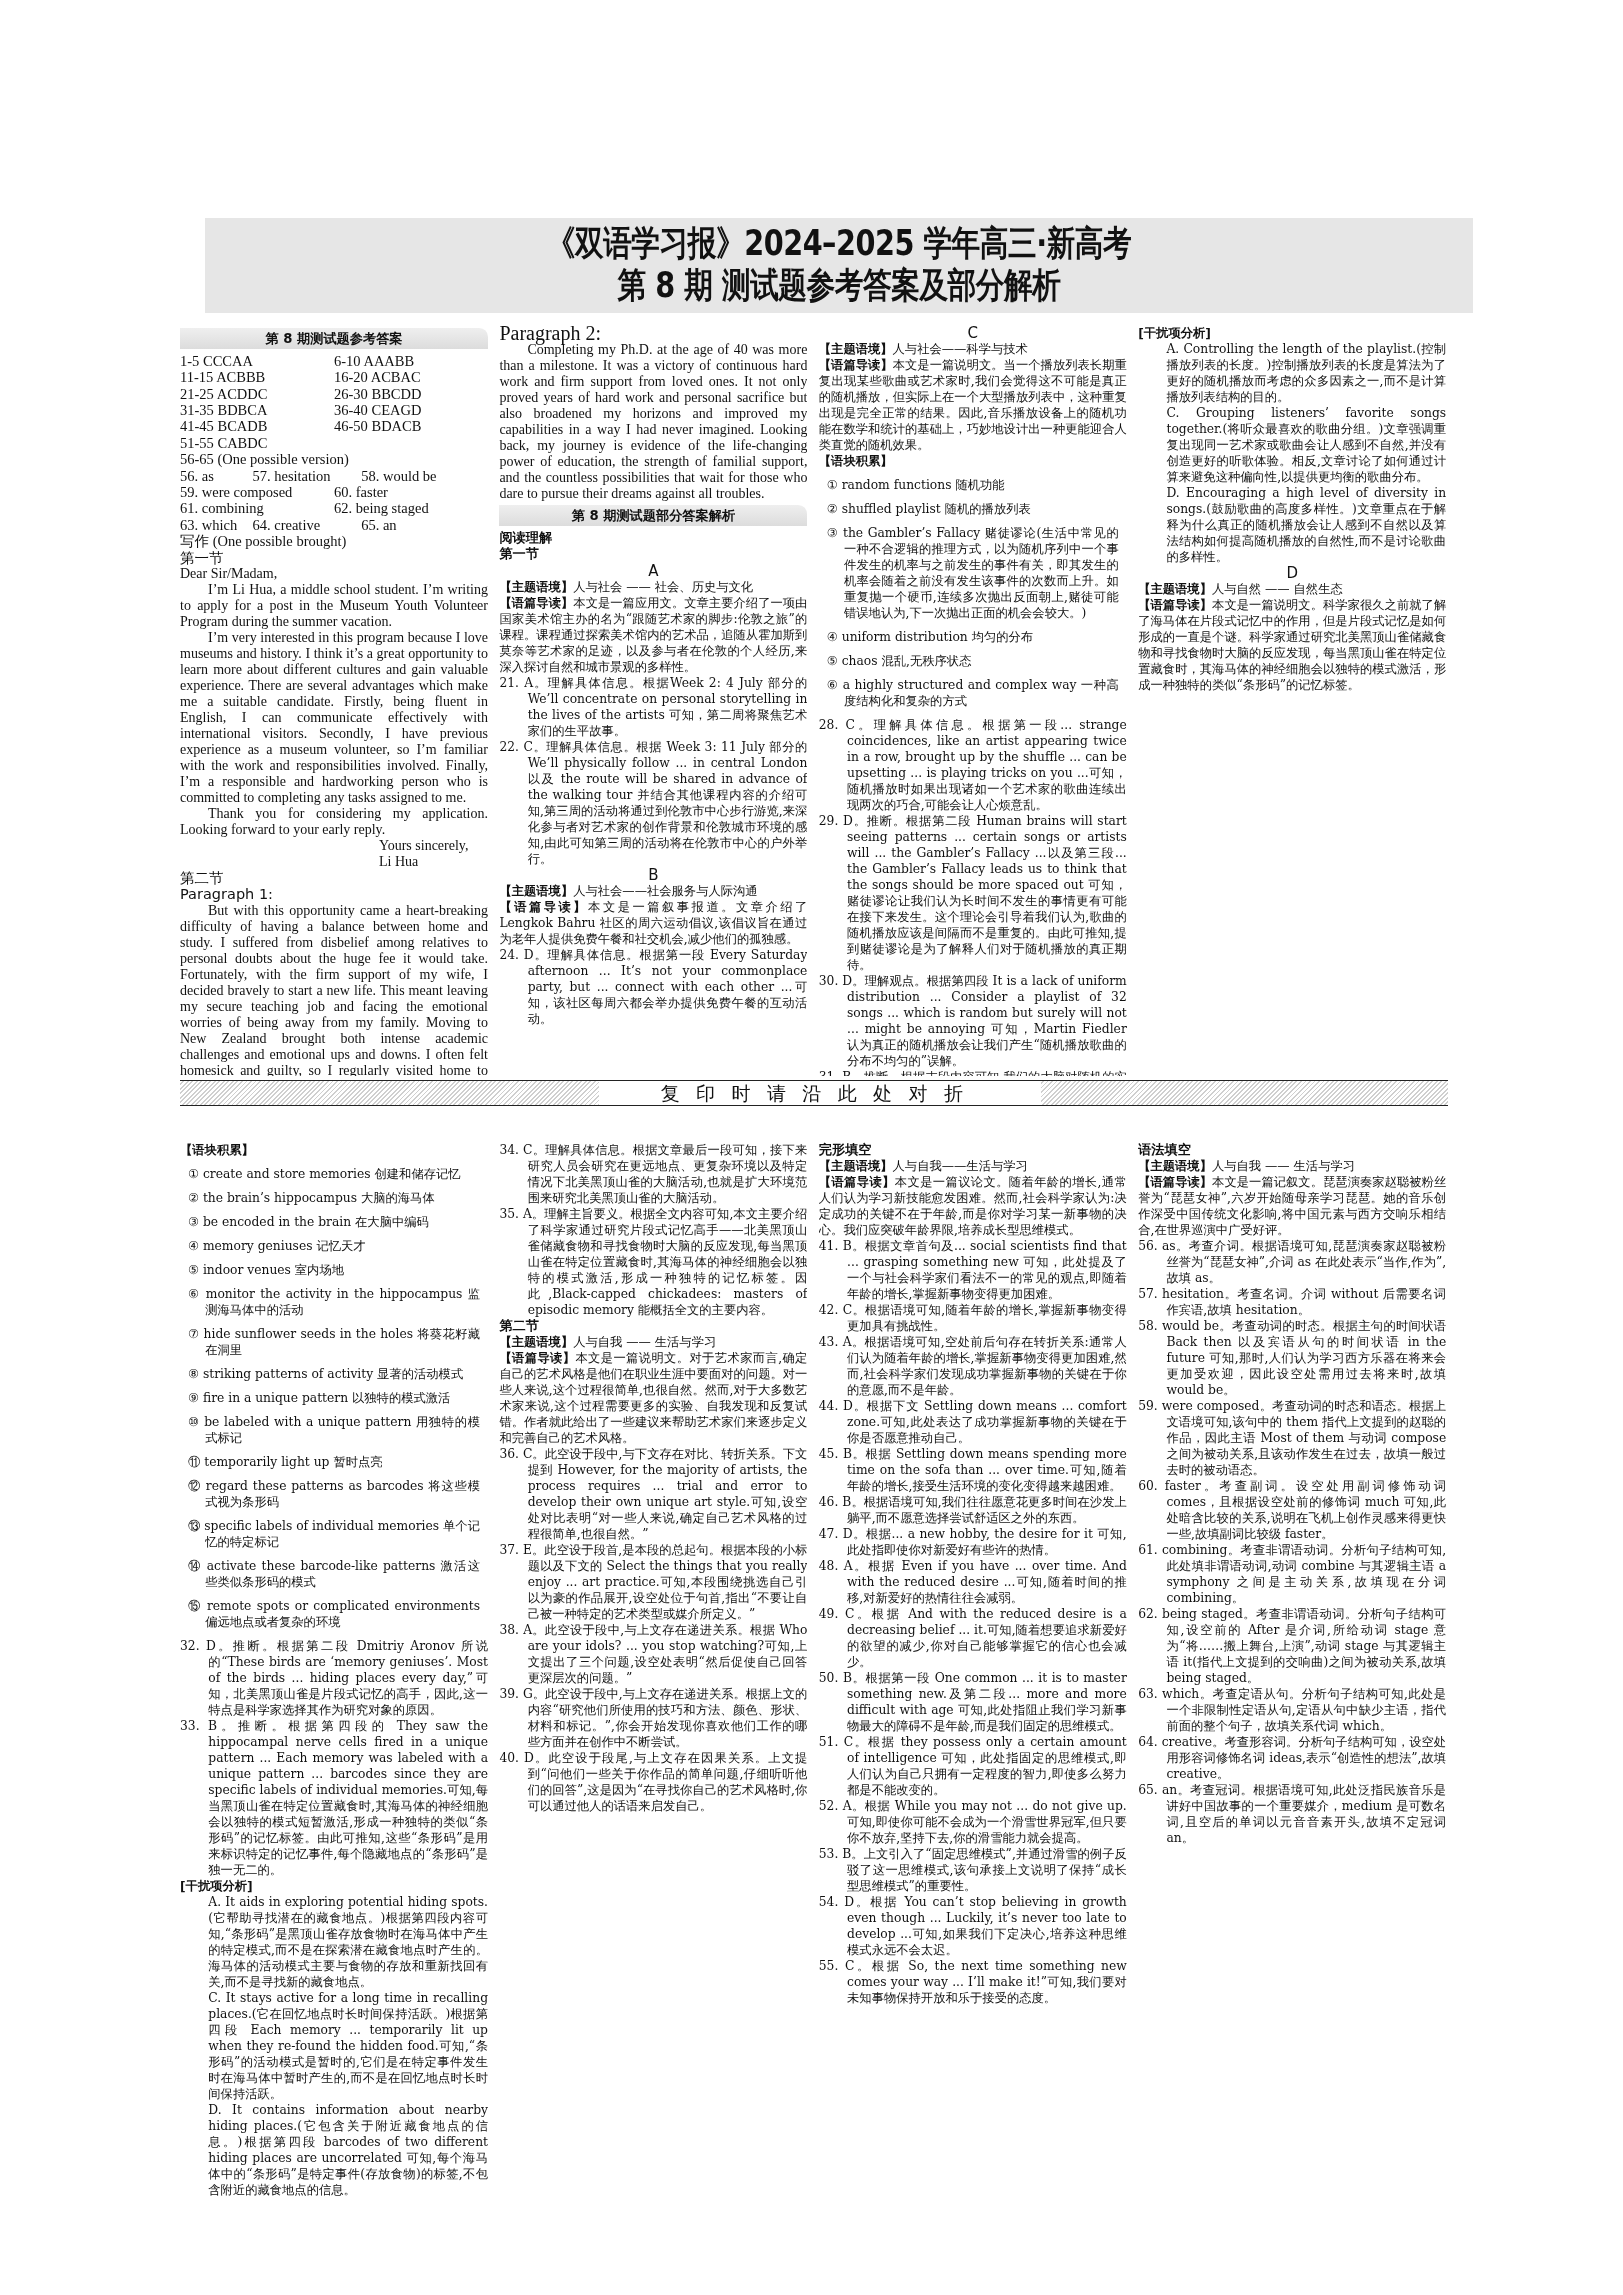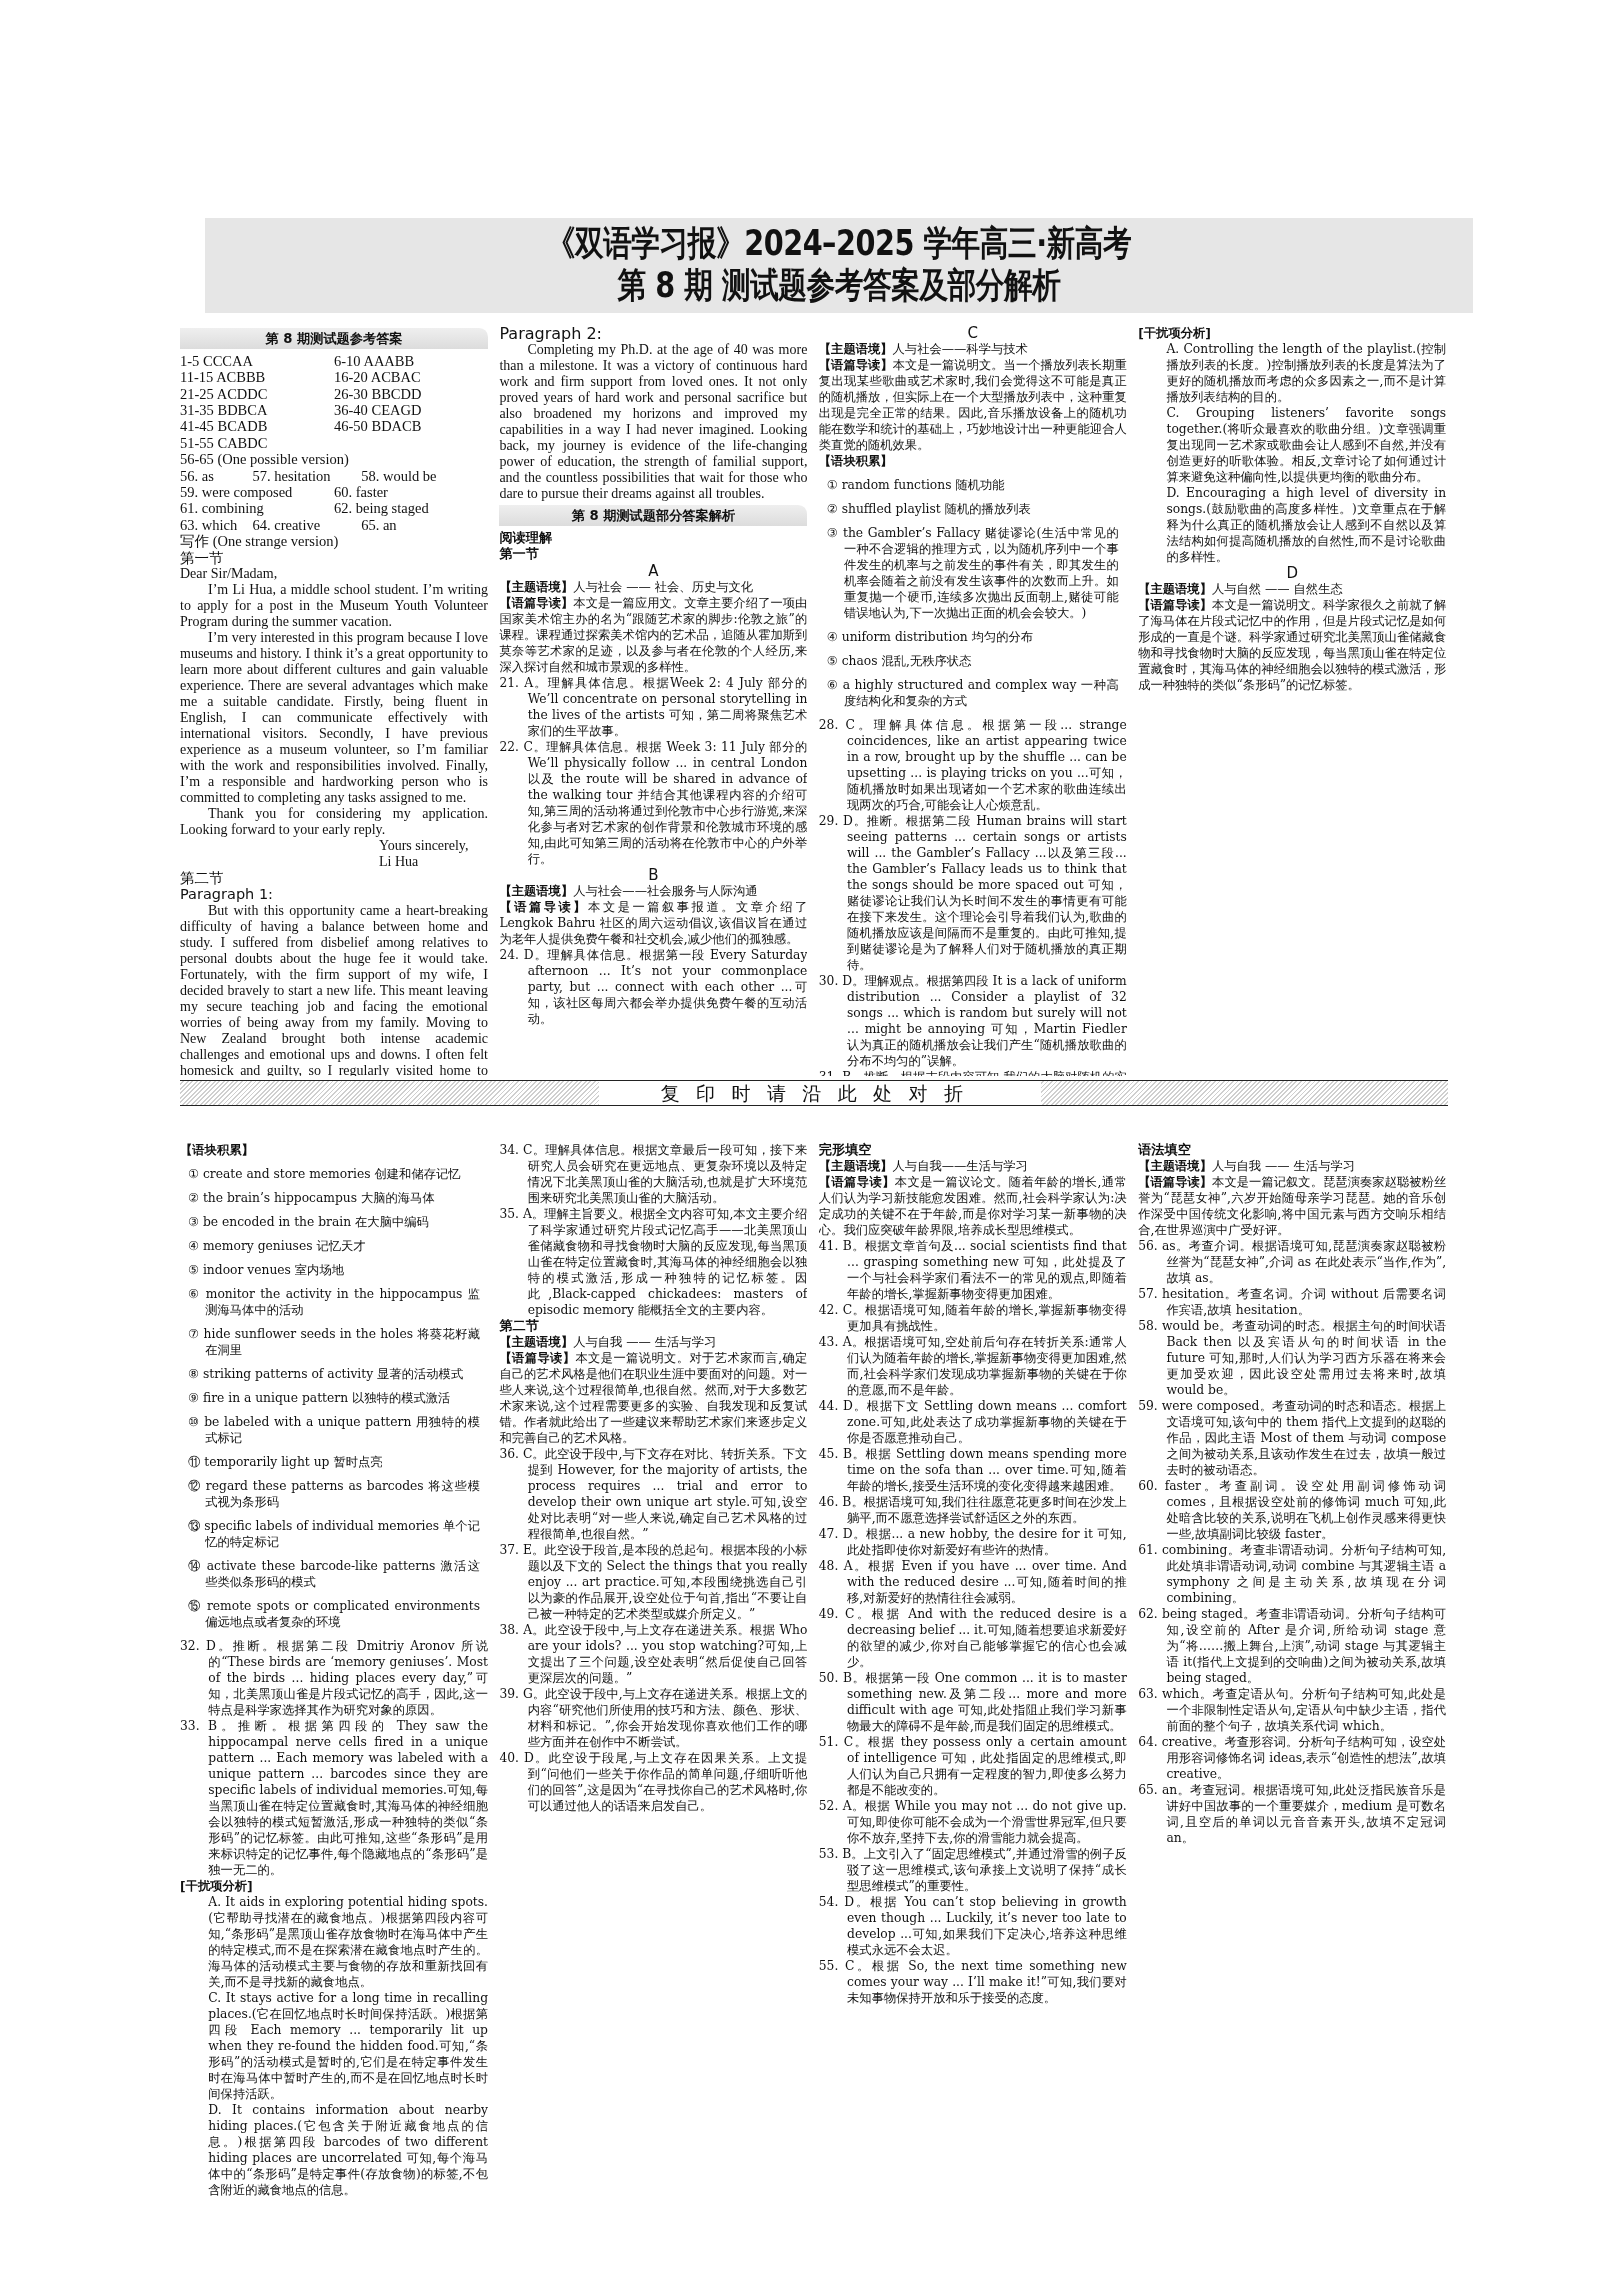--- a/index.html
+++ b/index.html
@@ -67,39 +67,39 @@
         <span>59. were composed</span>
         <span>60. faster</span>
         <span>61. combining</span>
         <span>62. being staged</span>
       </div>
       <div class="ans-grid3">
         <span>63. which</span>
         <span>64. creative</span>
         <span>65. an</span>
       </div>
-      <div class="ans-line">写作 (One strange version)</div>
+      <div class="ans-line">写作 (One possible brought)</div>
       <div class="ans-line">第一节</div>
       <div class="essay">
         <p class="noindent">Dear Sir/Madam,</p>
         <p>I’m Li Hua, a middle school student. I’m writing to apply for a post in the Museum Youth Volunteer Program during the summer vacation.</p>
         <p>I’m very interested in this program because I love museums and history. I think it’s a great opportunity to learn more about different cultures and gain valuable experience. There are several advantages which make me a suitable candidate. Firstly, being fluent in English, I can communicate effectively with international visitors. Secondly, I have previous experience as a museum volunteer, so I’m familiar with the work and responsibilities involved. Finally, I’m a responsible and hardworking person who is committed to completing any tasks assigned to me.</p>
         <p>Thank you for considering my application. Looking forward to your early reply.</p>
         <p class="sig">Yours sincerely,</p>
         <p class="sig">Li Hua</p>
       </div>
       <div class="ans-line">第二节</div>
       <div class="sans" style="font-size:14.5px;line-height:17px;">Paragraph 1:</div>
       <div class="essay">
         <p>But with this opportunity came a heart-breaking difficulty of having a balance between home and study. I suffered from disbelief among relatives to personal doubts about the huge fee it would take. Fortunately, with the firm support of my wife, I decided bravely to start a new life. This meant leaving my secure teaching job and facing the emotional worries of being away from my family. Moving to New Zealand brought both intense academic challenges and emotional ups and downs. I often felt homesick and guilty, so I regularly visited home to stay connected. Through it all, I went on with my learning and was determined to make a difference through research.</p>
       </div>
     </div>
 
     <div class="col">
-      <div class="sans" style="font-size:16px;line-height:17px;">Paragraph 2:</div>
+      <div class="sans" style="font-size:20px;line-height:17px;font-family:Liberation Serif, serif;">Paragraph 2:</div>
       <div class="essay">
         <p>Completing my Ph.D. at the age of 40 was more than a milestone. It was a victory of continuous hard work and firm support from loved ones. It not only proved years of hard work and personal sacrifice but also broadened my horizons and improved my capabilities in a way I had never imagined. Looking back, my journey is evidence of the life-changing power of education, the strength of familial support, and the countless possibilities that wait for those who dare to pursue their dreams against all troubles.</p>
       </div>
       <div class="section-banner">第 8 期测试题部分答案解析</div>
       <div class="heading">阅读理解</div>
       <div class="heading">第一节</div>
       <div class="center-letter">A</div>
       <p class="para"><span class="tag">【主题语境】</span><span>人与社会 —— 社会、历史与文化</span></p>
       <p class="para"><span class="tag">【语篇导读】</span><span>本文是一篇应用文。文章主要介绍了一项由国家美术馆主办的名为“跟随艺术家的脚步:伦敦之旅”的课程。课程通过探索美术馆内的艺术品，追随从霍加斯到莫奈等艺术家的足迹，以及参与者在伦敦的个人经历,来深入探讨自然和城市景观的多样性。</span></p>
       <div>

